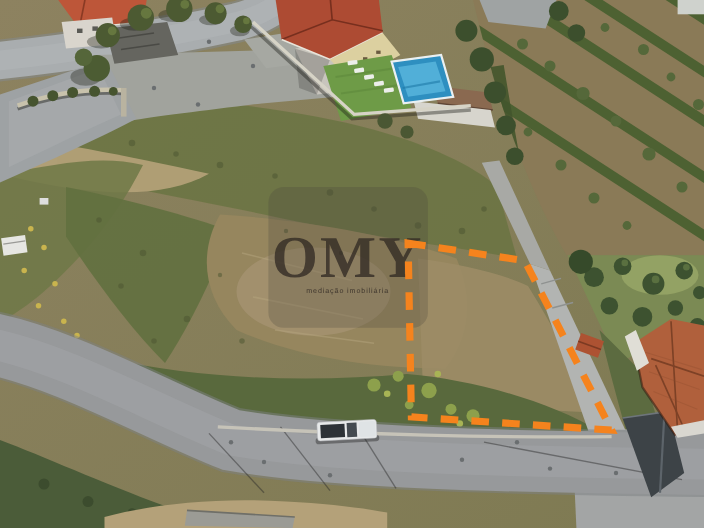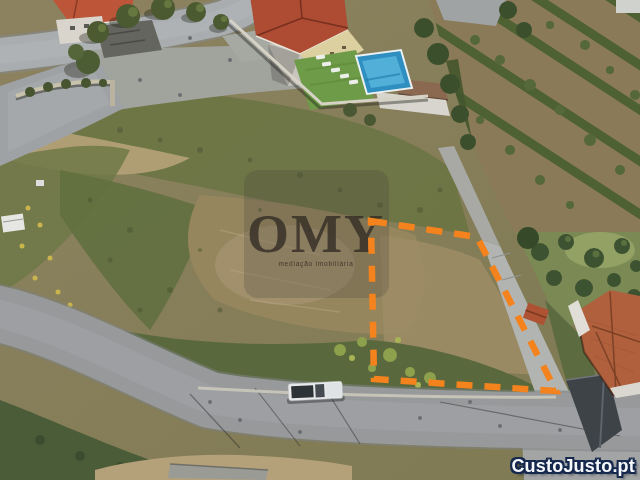--- a/index.html
+++ b/index.html
@@ -342,14 +342,13 @@
 
   <g>
     <rect x="244" y="170" width="145" height="128" rx="14" fill="rgba(70,66,58,0.25)"></rect>
     <text x="316" y="252" text-anchor="middle" font-size="54" font-weight="bold" letter-spacing="2" fill="rgba(50,42,36,0.78)" style="font-family:&quot;Liberation Serif&quot;,serif;">OMY</text>
     <text x="316" y="266" text-anchor="middle" font-size="6.5" letter-spacing="0.8" fill="rgba(50,42,36,0.85)" style="font-family:&quot;Liberation Sans&quot;,sans-serif;">mediação imobiliária</text>
   </g>
 
   <polygon points="371,221 477,237 556,391 374,379" fill="none" stroke="#F5831D" stroke-width="6.5" stroke-dasharray="16 12" stroke-linecap="butt"></polygon>
 </svg>
 
-<div class="cj-badge">CustoJusto.pt</div>
 </div>
 
 </body></html>

